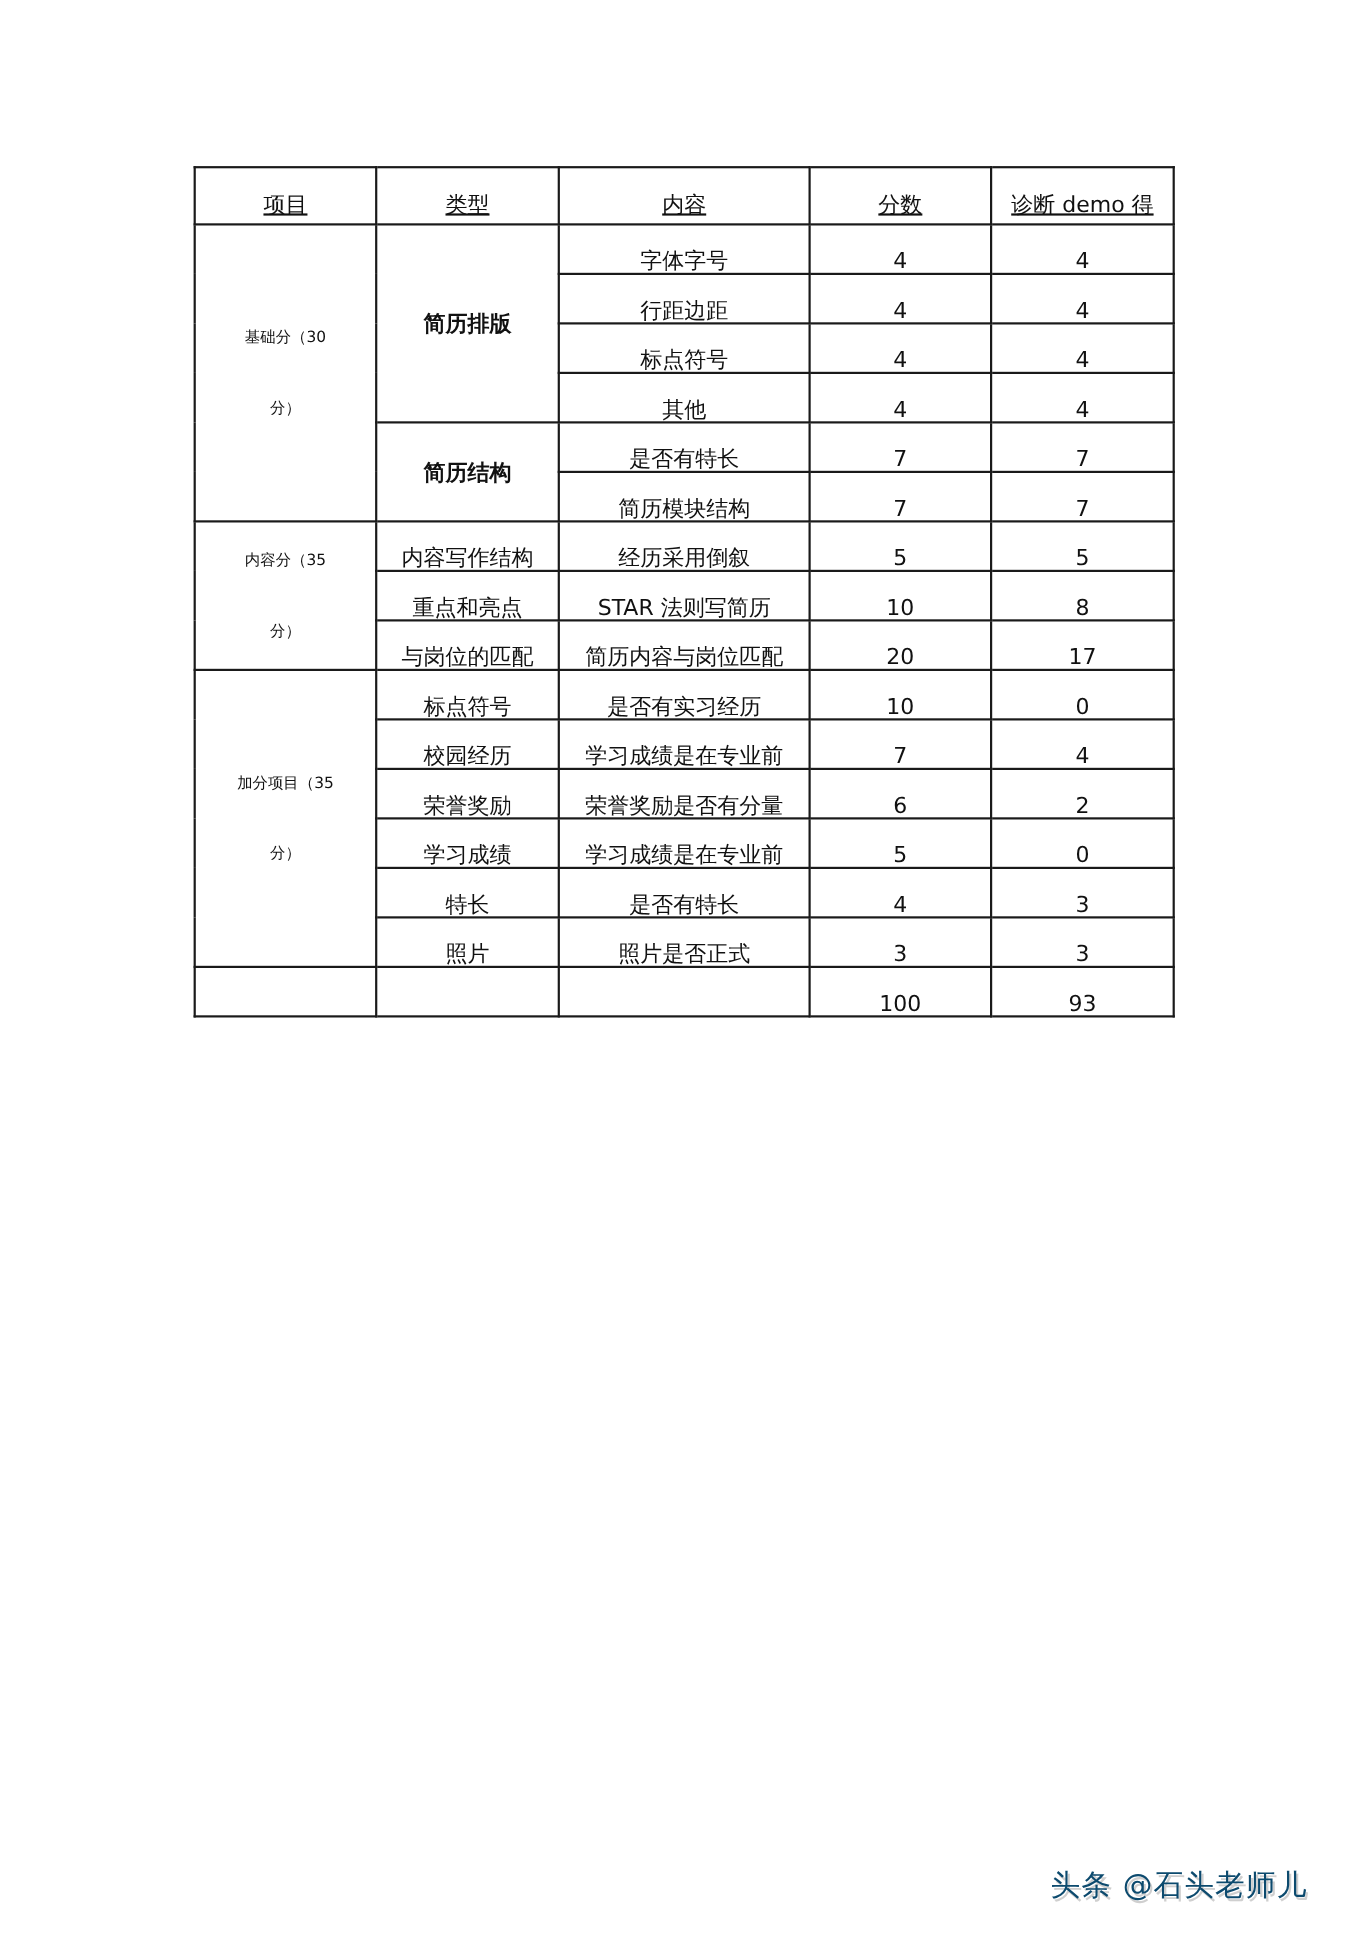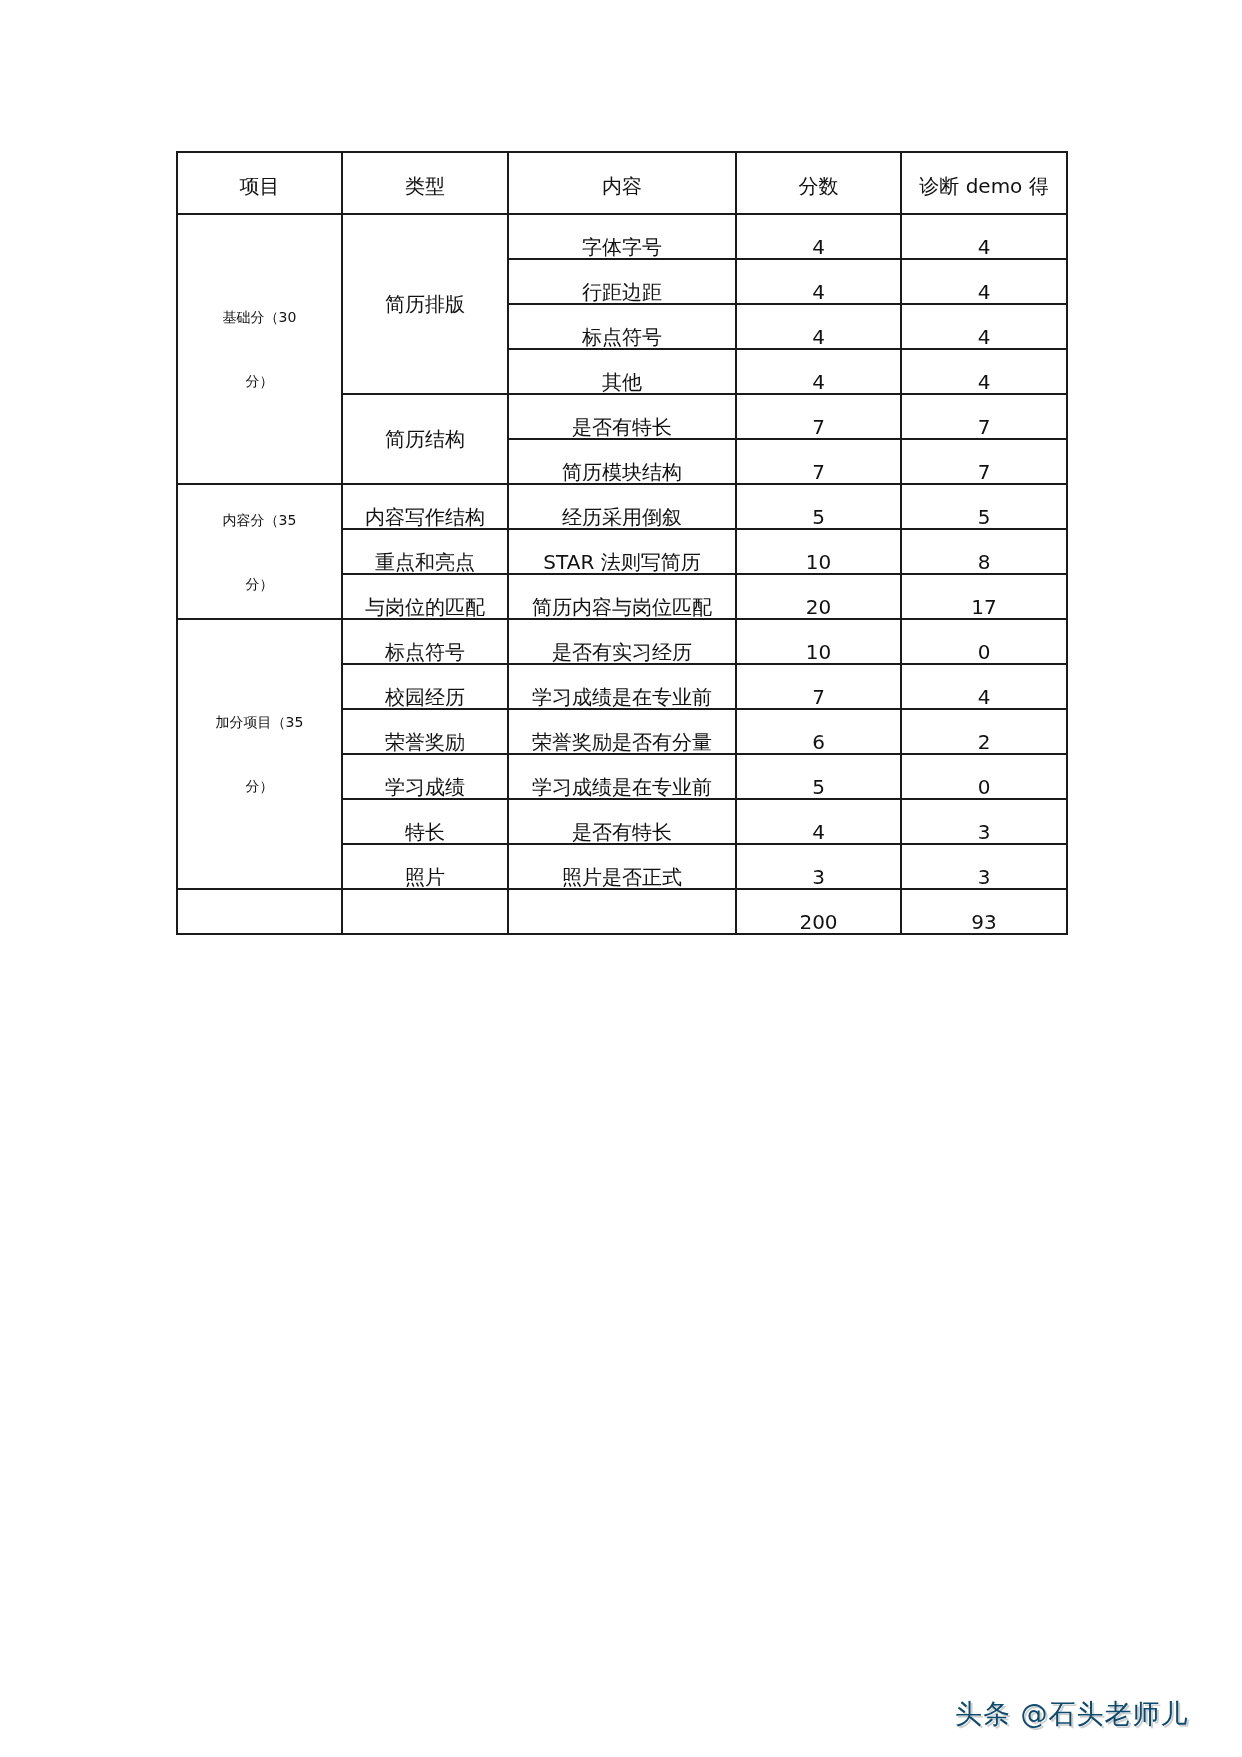--- a/index.html
+++ b/index.html
@@ -7,24 +7,24 @@
          font-family: "DejaVu Sans", "Liberation Sans", sans-serif; color: #111; }
   .page { position: absolute; left: 0; top: 0; width: 1242px; height: 1757px; background: #fff; }
   table.score {
     position: absolute; left: 176px; top: 151px;
     width: 890px; border-collapse: collapse; table-layout: fixed;
   }
   table.score td, table.score th {
     border: 2px solid #1a1a1a; padding: 0; text-align: center;
     font-size: 20px; font-weight: normal; line-height: 1.1;
   }
-  table.score th { height: 44px; vertical-align: bottom; padding-bottom: 16px; }
+  table.score th { height: 44px; vertical-align: bottom; padding-bottom: 6px; text-decoration: underline; }
   table.score td { height: 43px; vertical-align: bottom; }
   table.score td.group { vertical-align: middle; line-height: 64px; font-size: 14px; }
-  table.score td.type-mid { vertical-align: middle; }
+  table.score td.type-mid { vertical-align: middle; font-weight: bold; }
   col.c1 { width: 165px; } col.c2 { width: 166px; } col.c3 { width: 228px; }
   col.c4 { width: 165px; } col.c5 { width: 166px; }
   .watermark {
     position: absolute; left: 955px; top: 1696px;
     font-size: 27px; color: #0c4a6e; letter-spacing: 1px;
     text-shadow: 2px 2px 0 #cfcfcf;
   }
 </style>
 </head>
 <body>
@@ -147,20 +147,20 @@
         <td>照片</td>
         <td>照片是否正式</td>
         <td>3</td>
         <td>3</td>
       </tr>
 
       <tr>
         <td></td>
         <td></td>
         <td></td>
-        <td>200</td>
+        <td>100</td>
         <td>93</td>
       </tr>
     </tbody>
   </table>
 
   <div class="watermark">头条 @石头老师儿</div>
 </div>
 
 </body></html>

